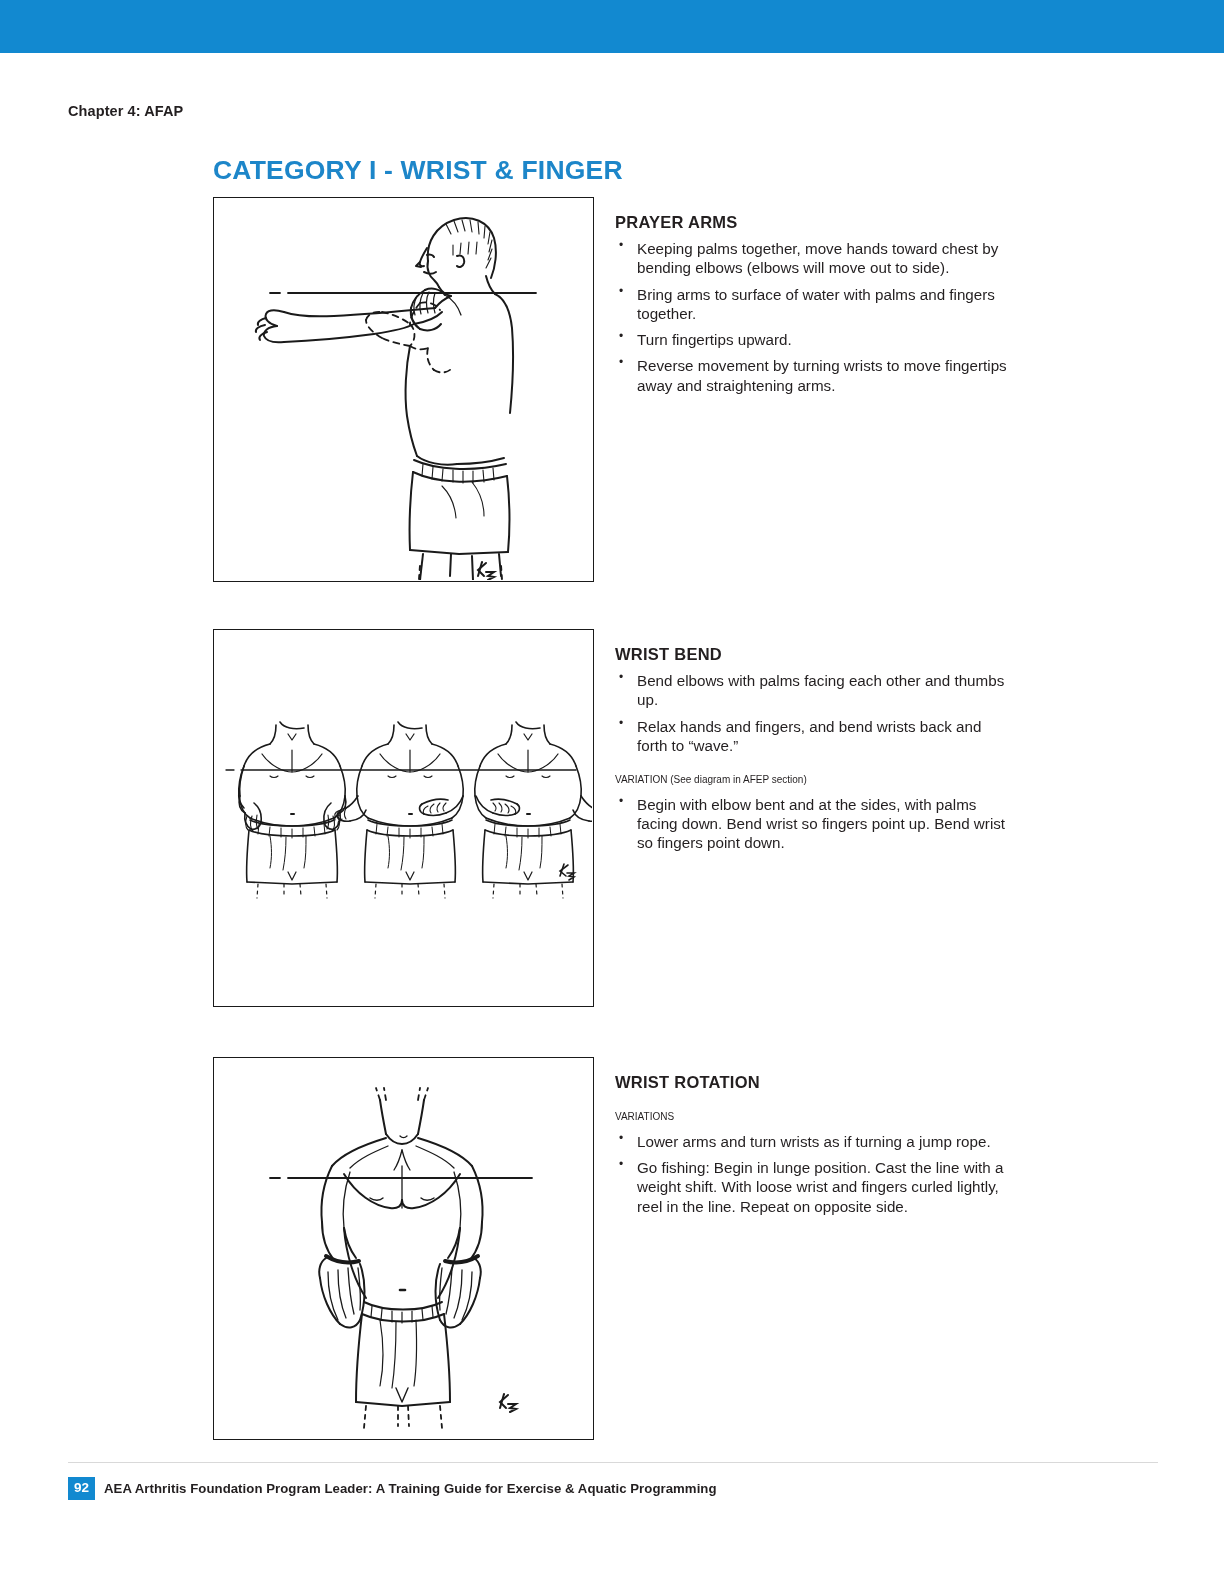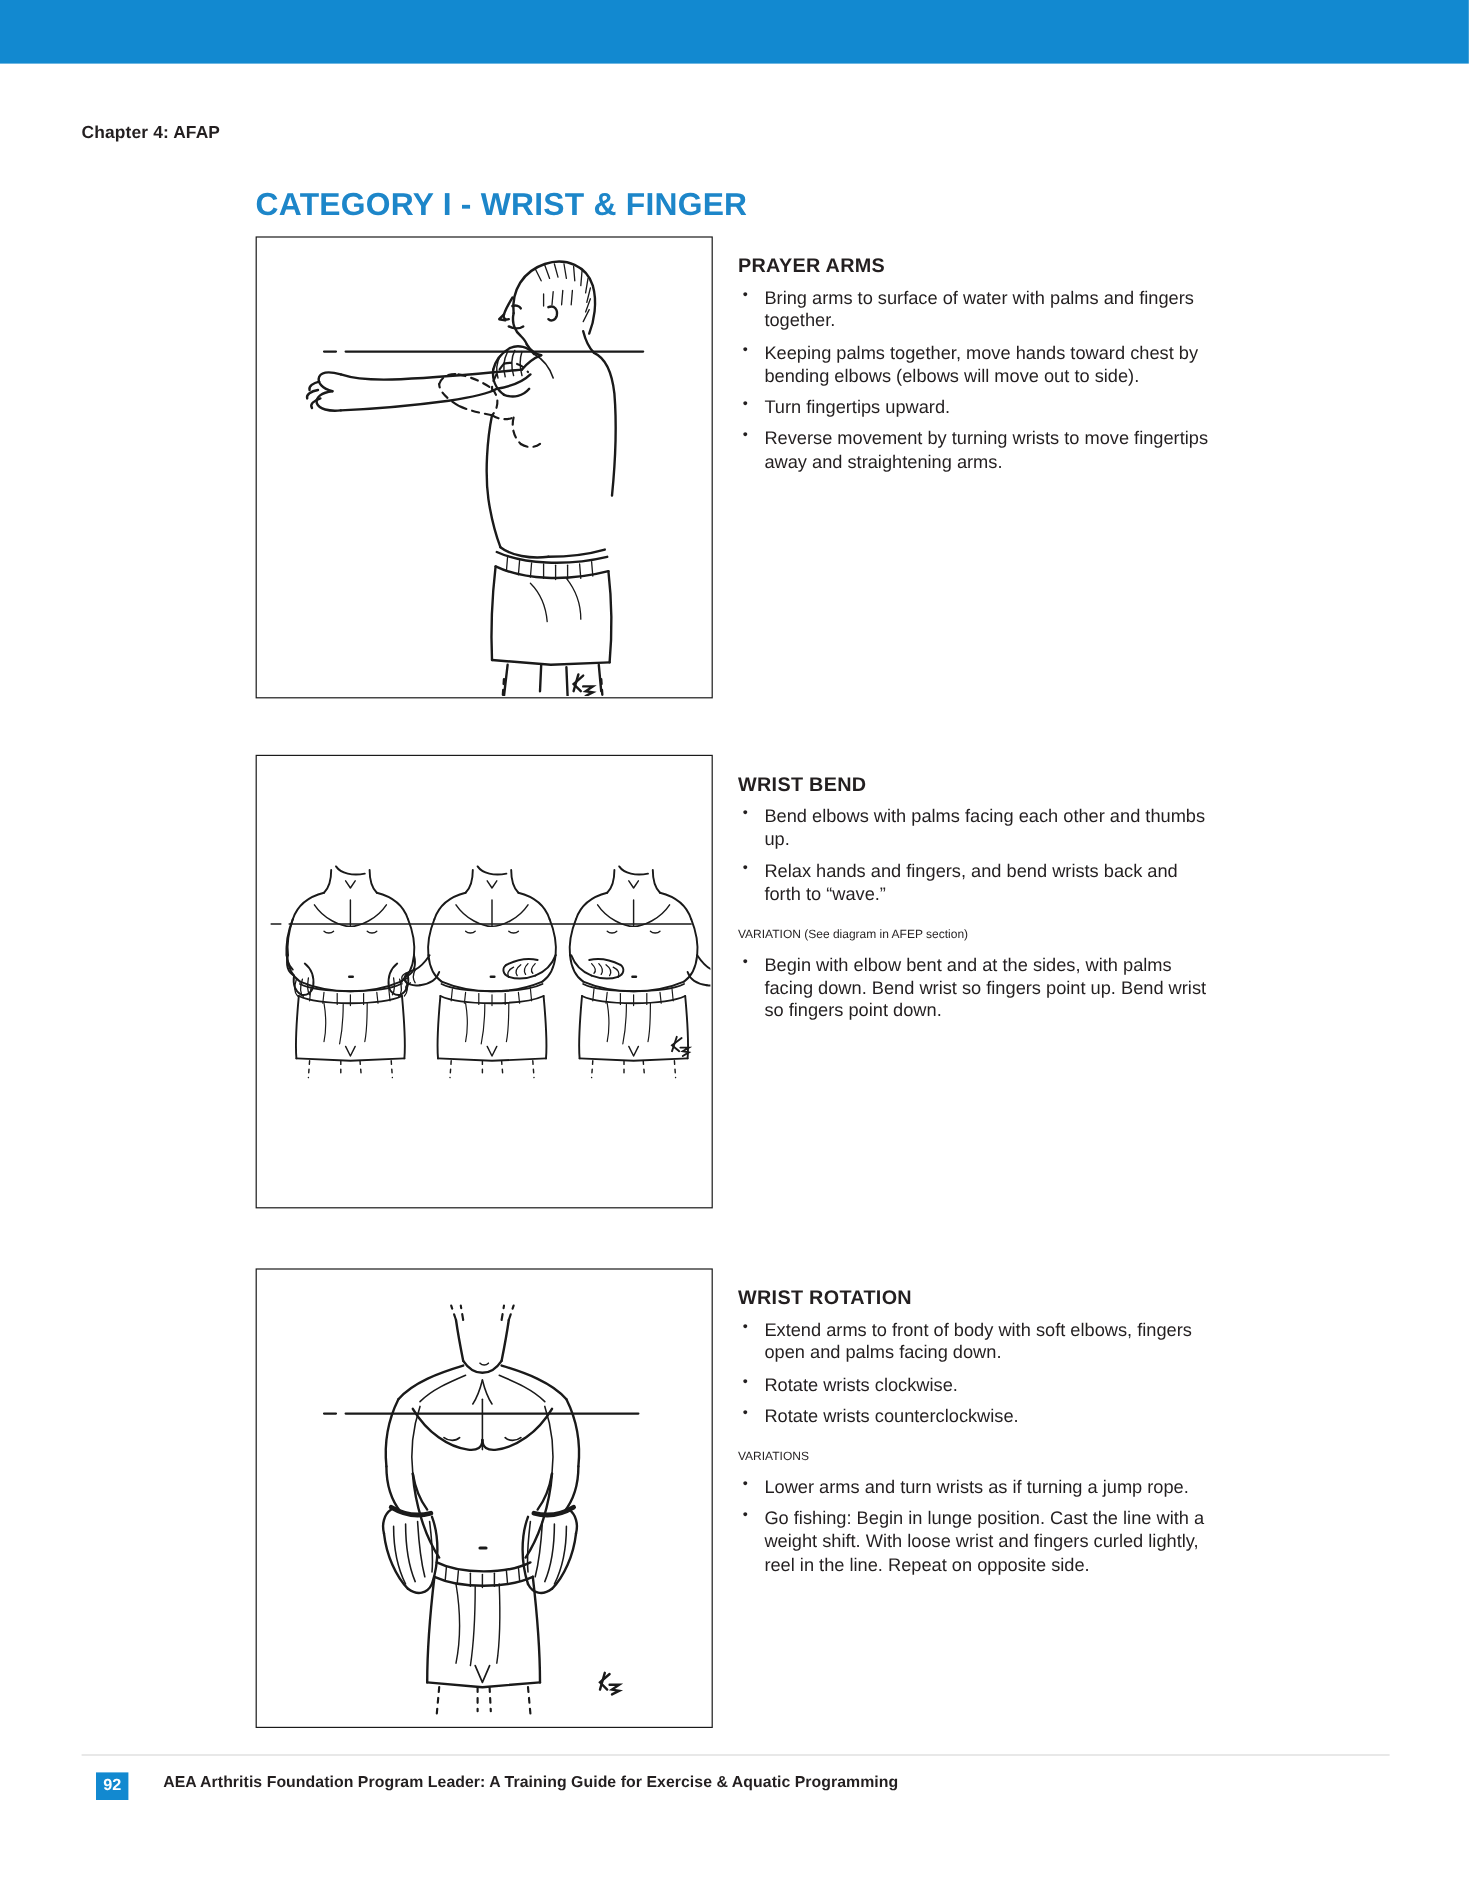--- a/index.html
+++ b/index.html
@@ -118,25 +118,24 @@
   .footer-rule {
     position: absolute;
     left: 68px;
     top: 1462px;
     width: 1090px;
     height: 1px;
     background: #d9d9d9;
   }
   .footer {
     position: absolute;
-    left: 80px;
+    left: 68px;
     top: 1477px;
     display: flex;
-    align-items: flex-start;
-    gap: 20px;
+    align-items: center;
   }
   .page-badge {
     background: #1289d0;
     color: #ffffff;
     font-size: 13.5px;
     font-weight: bold;
     line-height: 1;
     padding: 4px 6px 5px 6px;
     min-width: 14px;
     text-align: center;
@@ -276,22 +275,22 @@
         <path d="M268 364 L264 378"></path>
         <path d="M272 365 L264 372 L270 378"></path>
         <path d="M272 374 L280 374 L274 378 L280 379 L274 382"></path>
       </g>
     </svg>
   </div>
 
   <div class="copy">
     <h2>PRAYER ARMS</h2>
     <ul class="bullets">
+      <li>Keeping palms together, move hands toward chest by bending elbows (elbows will move out to side).</li>
       <li>Bring arms to surface of water with palms and fingers together.</li>
-      <li>Keeping palms together, move hands toward chest by bending elbows (elbows will move out to side).</li>
       <li>Turn fingertips upward.</li>
       <li>Reverse movement by turning wrists to move fingertips away and straightening arms.</li>
     </ul>
   </div>
 </section>
 
 <section class="exercise e2">
 
   <div class="figure-frame">
     <svg width="378" height="375" viewBox="0 0 378 375">
@@ -630,25 +629,20 @@
       <g fill="none" stroke="#1a1a1a" stroke-width="2" stroke-linecap="round">
         <path d="M290 336 L286 350"></path>
         <path d="M294 337 L286 344 L292 350"></path>
         <path d="M294 346 L302 346 L296 350 L302 351 L296 354"></path>
       </g>
     </svg>
   </div>
 
   <div class="copy">
     <h2>WRIST ROTATION</h2>
-    <ul class="bullets">
-      <li>Extend arms to front of body with soft elbows, fingers open and palms facing down.</li>
-      <li>Rotate wrists clockwise.</li>
-      <li>Rotate wrists counterclockwise.</li>
-    </ul>
     <div class="sub-label">VARIATIONS</div>
     <ul class="bullets">
       <li>Lower arms and turn wrists as if turning a jump rope.</li>
       <li>Go fishing: Begin in lunge position. Cast the line with a weight shift. With loose wrist and fingers curled lightly, reel in the line. Repeat on opposite side.</li>
     </ul>
   </div>
 </section>
 
 <div class="footer-rule"></div>
 <div class="footer">

